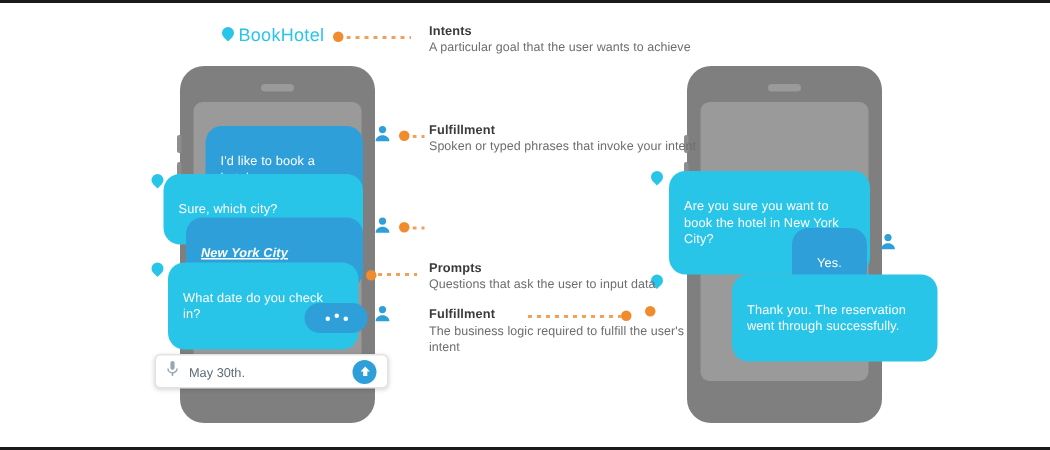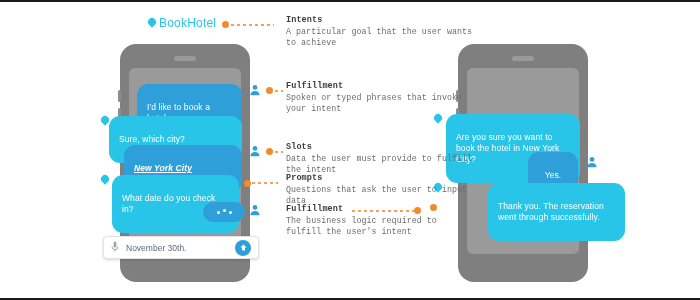--- a/index.html
+++ b/index.html
@@ -93,21 +93,21 @@
     white-space: nowrap;
   }
   .send-btn {
     flex: 0 0 auto;
     width: 16px; height: 16px; border-radius: 50%;
     background: #2e9fd9;
     display: flex; align-items: center; justify-content: center;
   }
 
   
-  .ann { position: absolute; width: 190px; font-family: Liberation Mono, monospace; }
+  .ann { position: absolute; width: 190px; }
   .ann .ttl {
     font-size: 8.5px; font-weight: bold; color: #3b3b3b;
     line-height: 11px; letter-spacing: .1px;
   }
   .ann .desc {
     font-size: 8.3px; color: #6d6d6d;
     line-height: 11px; letter-spacing: .05px;
   }
 
   
@@ -205,21 +205,21 @@
   </span>
 
   <div class="inputbar" style="left:103px; top:234px; width:156px; height:23px;">
     <span class="mic">
       <svg width="8" height="12" viewBox="0 0 8 12">
         <rect x="2.6" y="0.6" width="2.8" height="6" rx="1.4" fill="#9aa7b0"></rect>
         <path d="M1 5.6a3 3 0 0 0 6 0" fill="none" stroke="#9aa7b0" stroke-width="1"></path>
         <line x1="4" y1="8.6" x2="4" y2="10.6" stroke="#9aa7b0" stroke-width="1"></line>
       </svg>
     </span>
-    <span class="txt">November 30th.</span>
+    <span class="txt">May 30th.</span>
     <span class="send-btn">
       <svg width="9" height="9" viewBox="0 0 9 9">
         <path d="M4.5 1.4 L7.6 4.6 H5.9 V7.6 H3.1 V4.6 H1.4 Z" fill="#ffffff"></path>
       </svg>
     </span>
   </div>
 
   <div class="phone" style="left:458px; top:42px; width:130px; height:238px;">
     <div class="phone-body"></div>
     <div class="phone-speaker"></div>
@@ -249,24 +249,20 @@
   <div class="ann" style="left:286px; top:13px;">
     <div class="ttl">Intents</div>
     <div class="desc">A particular goal that the user wants to achieve</div>
   </div>
 
   <div class="ann" style="left:286px; top:79px;">
     <div class="ttl">Fulfillment</div>
     <div class="desc">Spoken or typed phrases that invoke your intent</div>
   </div>
 
-  <div class="ann" style="left:286px; top:140px; width:200px;">
-    <div class="ttl">Slots</div>
-    <div class="desc">Data the user must provide to fulfill the intent</div>
-  </div>
 
   <div class="ann" style="left:286px; top:171px; width:200px;">
     <div class="ttl">Prompts</div>
     <div class="desc">Questions that ask the user to input data</div>
   </div>
 
   <div class="ann" style="left:286px; top:202px;">
     <div class="ttl">Fulfillment</div>
     <div class="desc">The business logic required to fulfill the user's intent</div>
   </div>

